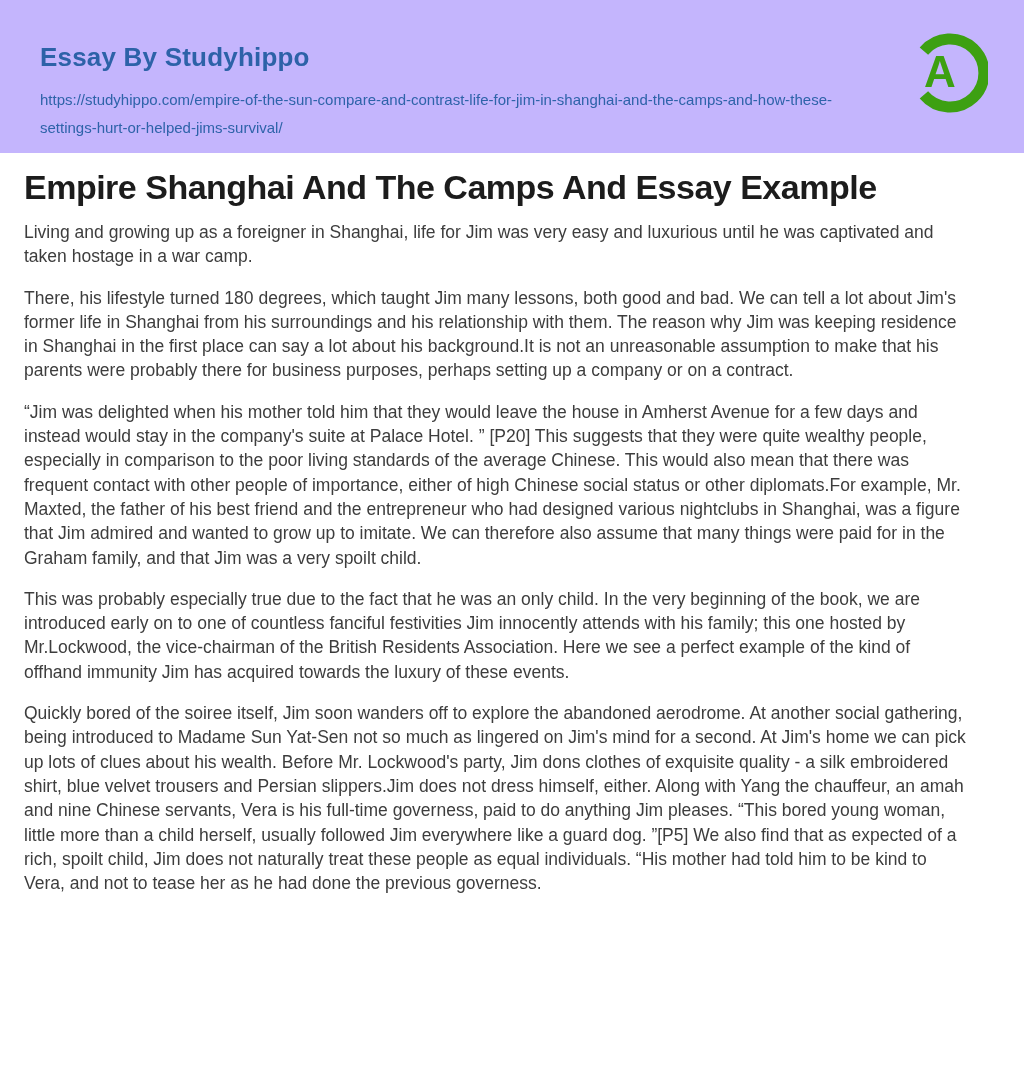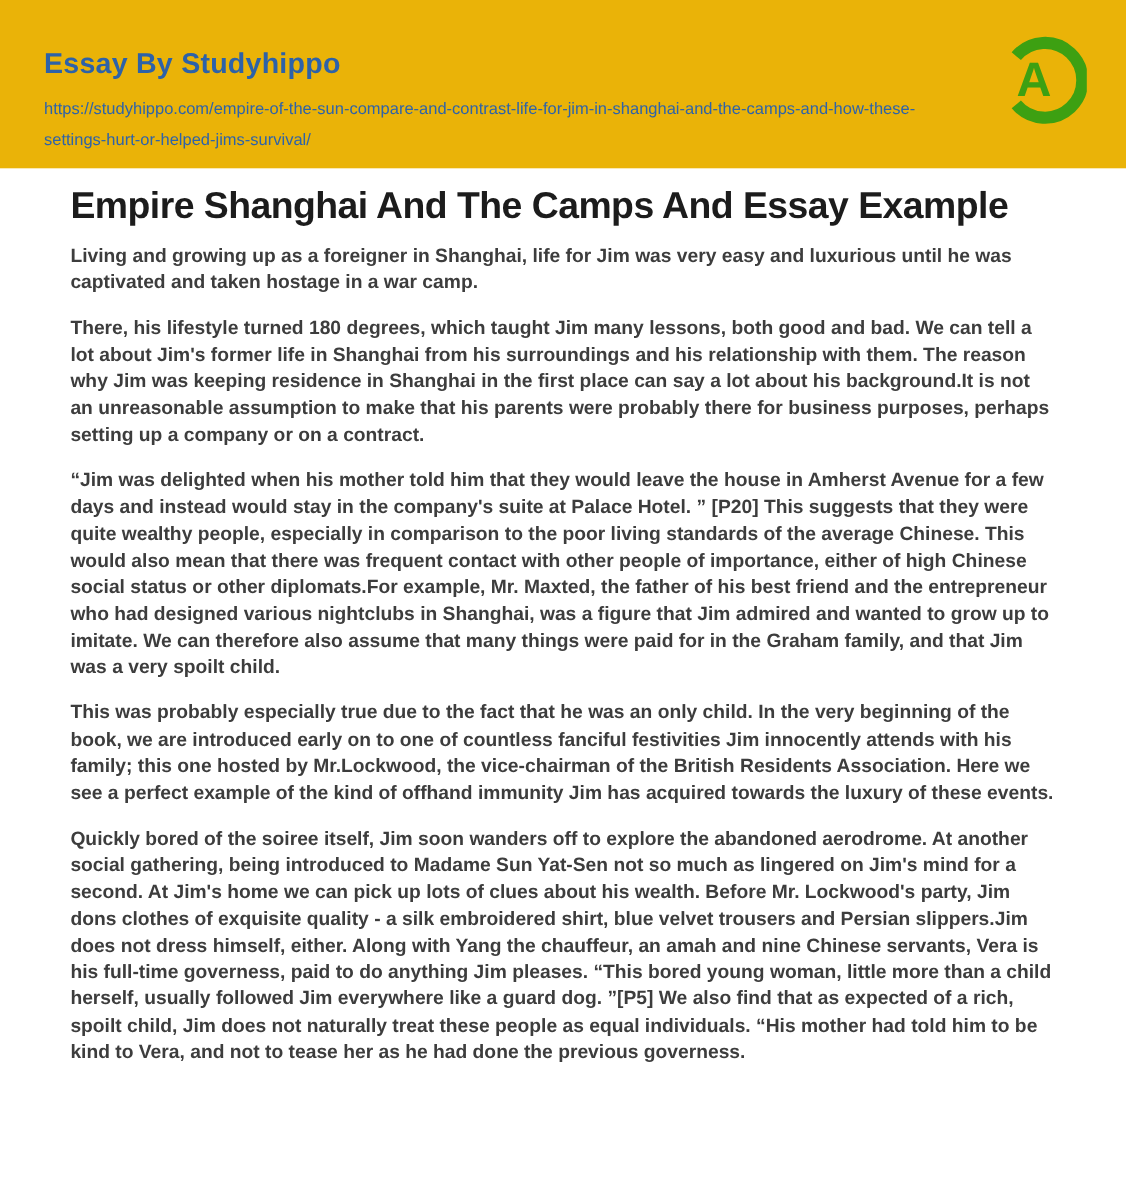--- a/index.html
+++ b/index.html
@@ -8,21 +8,21 @@
     width: 1024px;
     height: 1082px;
     background: #ffffff;
     font-family: "Liberation Sans", sans-serif;
     overflow: hidden;
   }
   .hdr {
     position: relative;
     width: 100%;
     height: 153px;
-    background: #eab308;
+    background: #c4b5fd;
     padding: 42px 40px 0 40px;
   }
   .byline {
     font-size: 26px;
     font-weight: 700;
     letter-spacing: 0.2px;
     color: #2d62a8;
     margin: 0 0 13px 0;
   }
   .url {
@@ -36,37 +36,36 @@
     overflow-wrap: break-word;
   }
   .logo {
     position: absolute;
     top: 27px;
     right: 36px;
     width: 82px;
     height: 92px;
   }
   .logo svg { display: block; }
-  main { padding: 0 64px; }
+  main { padding: 0 24px; }
   h1.title {
     margin: 16px 0 15px 0;
     max-width: 900px;
     font-size: 34px;
     line-height: 36px;
     font-weight: 700;
     letter-spacing: -0.5px;
     color: #1c1c1c;
   }
   #paragraphs p {
     margin: 0 0 17px 0;
     max-width: 946px;
     font-size: 17.5px;
     line-height: 24.3px;
     color: #3d3d3d;
-    font-weight: bold;
   }
 </style>
 </head>
 <body>
 
 <header class="hdr">
   <div class="byline">Essay By Studyhippo</div>
   <a class="url" href="#">https://studyhippo.com/empire-of-the-sun-compare-and-contrast-life-for-jim-in-shanghai-and-the-camps-and-how-these-settings-hurt-or-helped-jims-survival/</a>
   <div class="logo">
     <svg width="82" height="92" viewBox="0 0 82 92" xmlns="http://www.w3.org/2000/svg">

